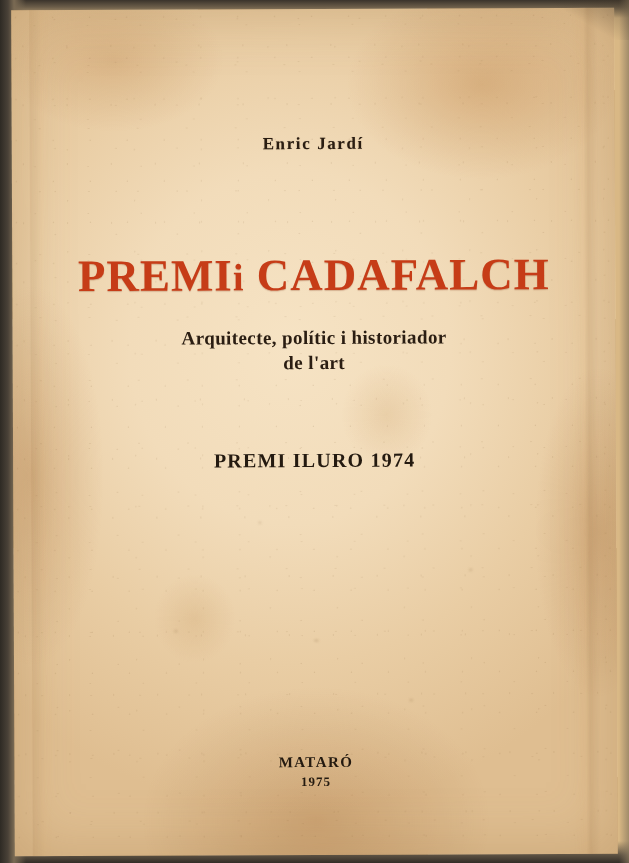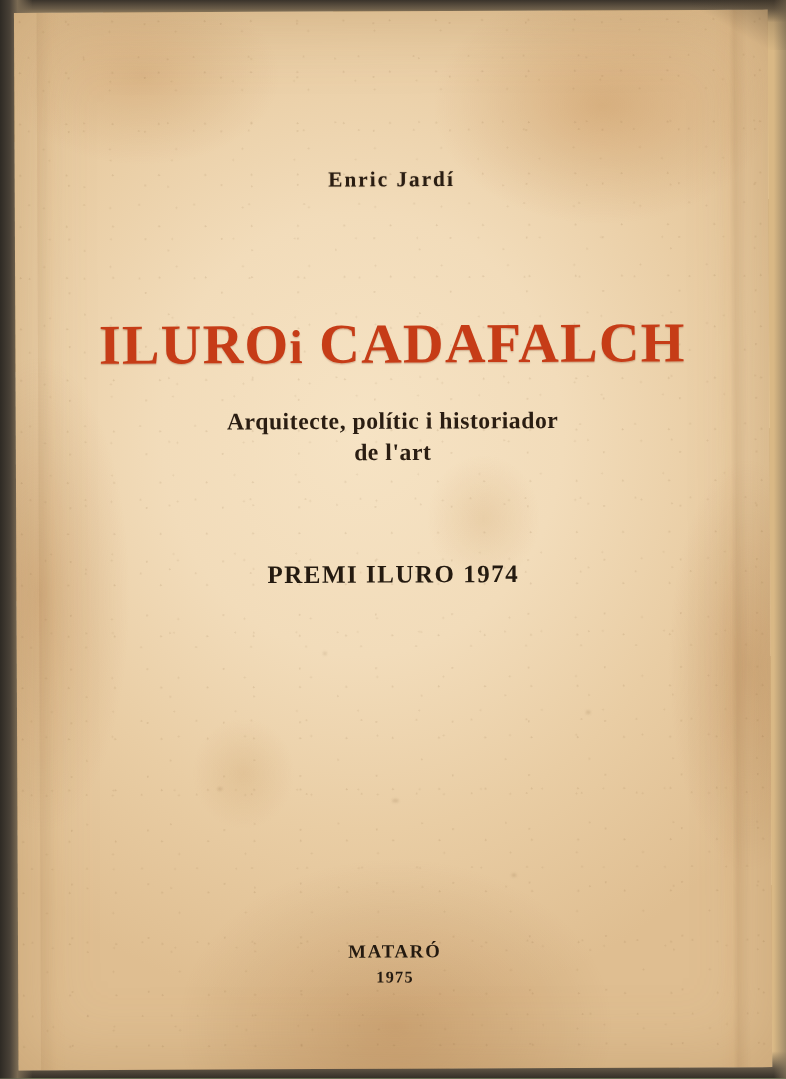--- a/index.html
+++ b/index.html
@@ -223,21 +223,21 @@
     <div class="smudge" style="left:300px;top:630px;width:5px;height:3px;"></div>
     <div class="smudge" style="left:455px;top:560px;width:4px;height:3px;"></div>
     <div class="smudge" style="left:245px;top:512px;width:3px;height:3px;"></div>
     <div class="smudge" style="left:395px;top:690px;width:4px;height:3px;"></div>
 
     <div id="text-block">
 
       <div class="author">Enric Jardí</div>
 
       <div class="title">
-        <span>ILURO</span><span class="lc">i</span> <span>CADAFALCH</span>
+        <span>PREMI</span><span class="lc">i</span> <span>CADAFALCH</span>
       </div>
 
       <div class="subtitle">
         <div>Arquitecte, polític i historiador</div>
         <div>de l'art</div>
       </div>
 
       <div class="award">PREMI ILURO 1974</div>
 
       <div class="imprint">

